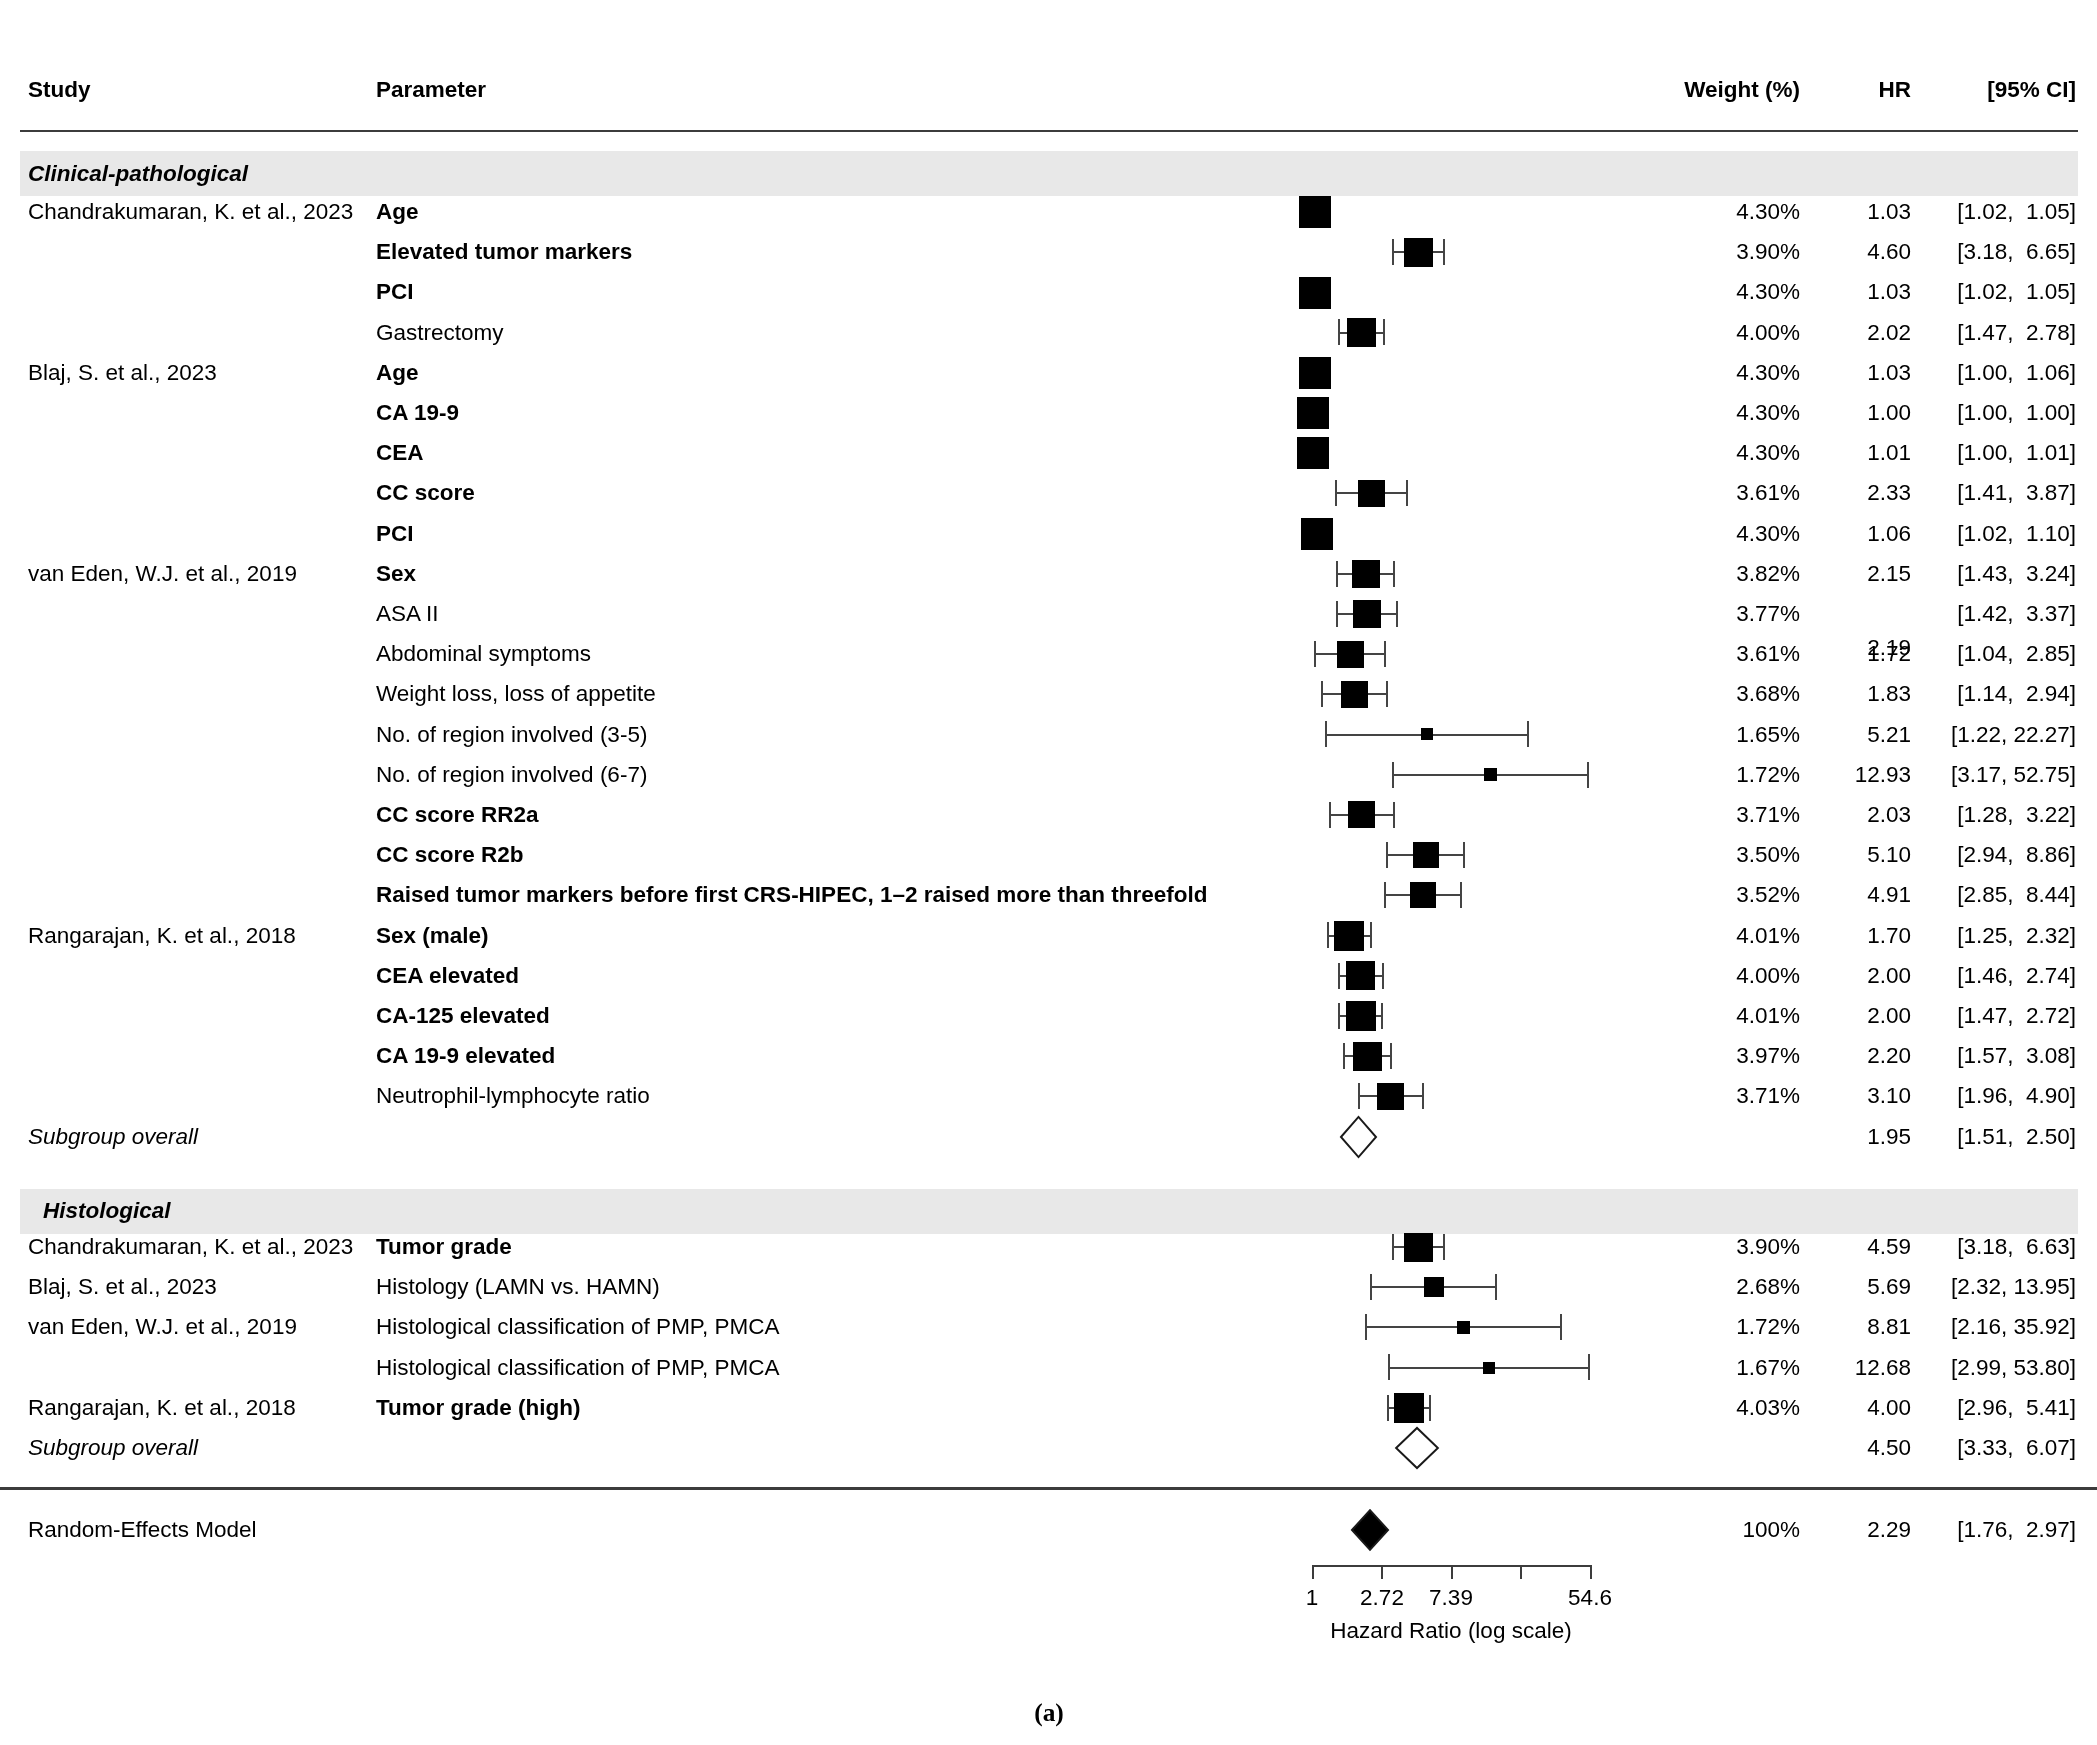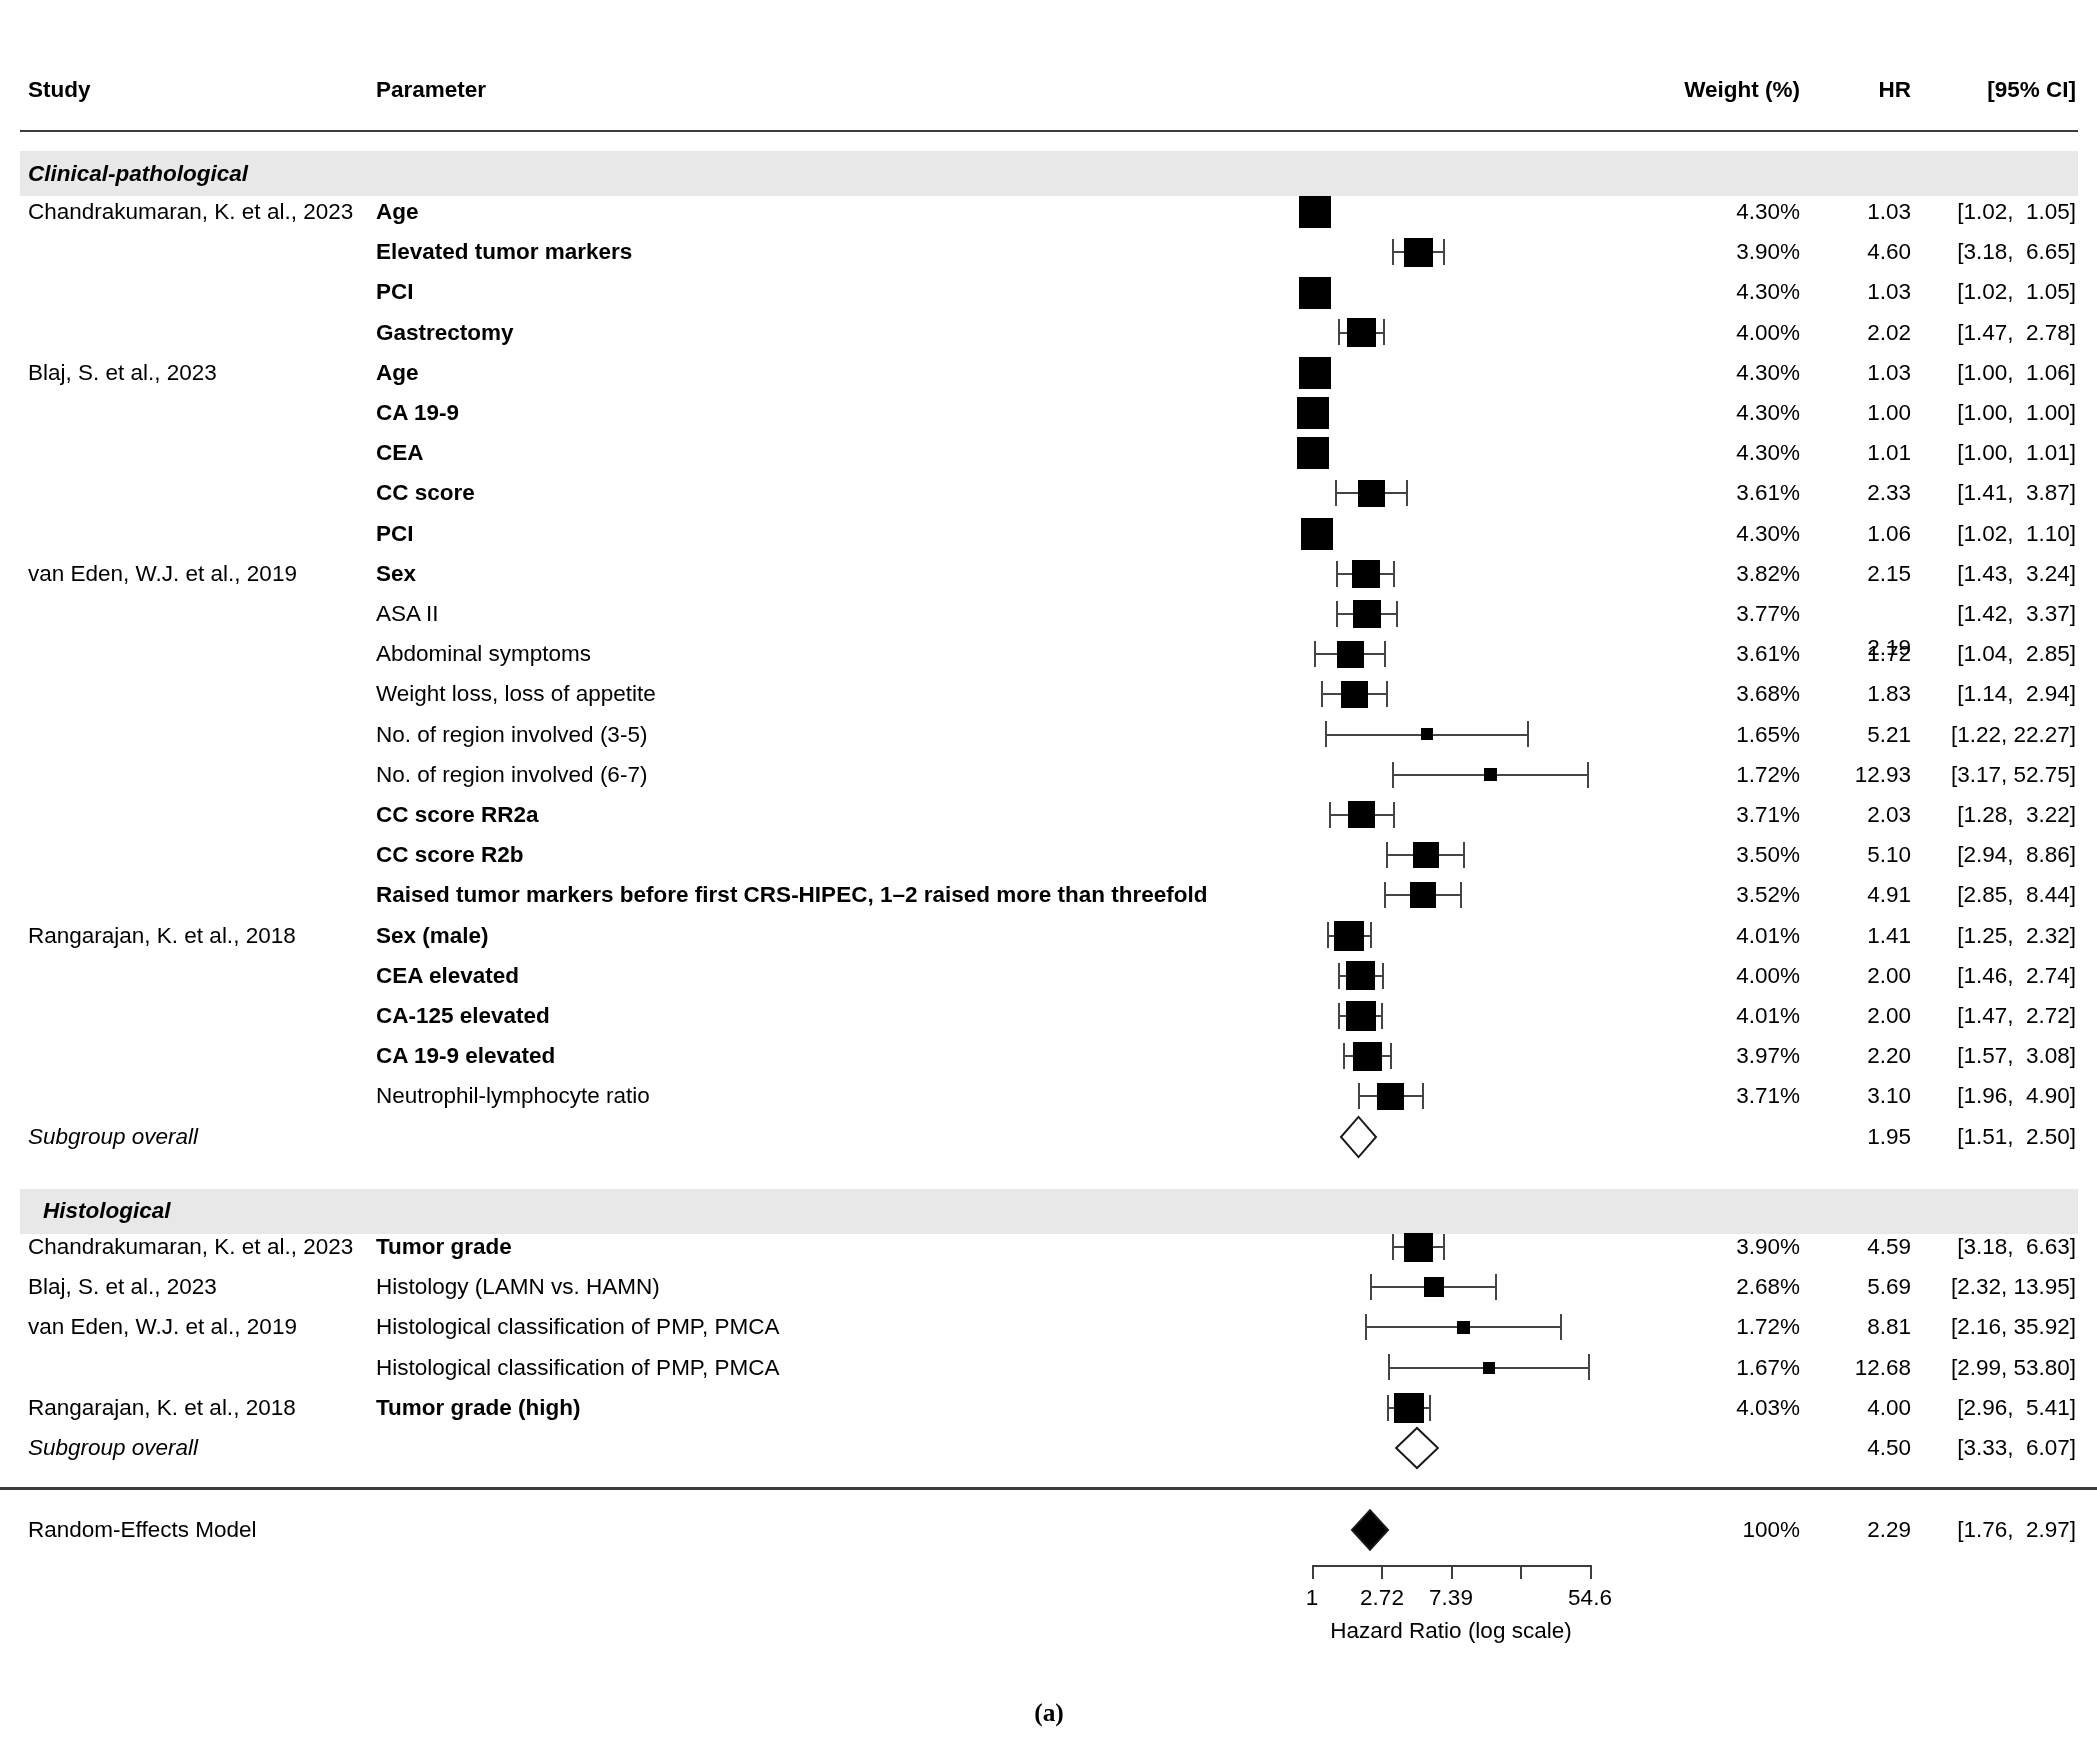--- a/index.html
+++ b/index.html
@@ -58,21 +58,21 @@
     <div class="whisk" style="left: 1443px; top: 239px; width: 2px; height: 26px;"></div>
     <div class="box" style="left: 1404px; top: 238px; width: 29px; height: 29px;"></div>
     <div class="txt bold" style="left: 376px; top: 292px;">PCI</div>
     <div class="txt right" style="left: 1800px; top: 292px;">4.30%</div>
     <div class="txt right" style="left: 1911px; top: 292px;">1.03</div>
     <div class="txt right" style="left: 2076px; top: 292px;">[1.02,&nbsp;&nbsp;1.05]</div>
     <div class="whisk" style="left: 1314px; top: 291px; width: 2px; height: 2px;"></div>
     <div class="whisk" style="left: 1313px; top: 279px; width: 2px; height: 26px;"></div>
     <div class="whisk" style="left: 1315px; top: 279px; width: 2px; height: 26px;"></div>
     <div class="box" style="left: 1299px; top: 277px; width: 32px; height: 32px;"></div>
-    <div class="txt" style="left: 376px; top: 333px; font-weight: bold;">Gastrectomy</div>
+    <div class="txt" style="left: 376px; top: 333px;">Gastrectomy</div>
     <div class="txt right" style="left: 1800px; top: 333px;">4.00%</div>
     <div class="txt right" style="left: 1911px; top: 333px;">2.02</div>
     <div class="txt right" style="left: 2076px; top: 333px;">[1.47,&nbsp;&nbsp;2.78]</div>
     <div class="whisk" style="left: 1339px; top: 332px; width: 44px; height: 2px;"></div>
     <div class="whisk" style="left: 1338px; top: 319px; width: 2px; height: 26px;"></div>
     <div class="whisk" style="left: 1383px; top: 319px; width: 2px; height: 26px;"></div>
     <div class="box" style="left: 1347px; top: 318px; width: 29px; height: 29px;"></div>
     <div class="txt" style="left: 28px; top: 373px;">Blaj, S. et al., 2023</div>
     <div class="txt bold" style="left: 376px; top: 373px;">Age</div>
     <div class="txt right" style="left: 1800px; top: 373px;">4.30%</div>
@@ -183,21 +183,21 @@
     <div class="txt right" style="left: 1800px; top: 895px;">3.52%</div>
     <div class="txt right" style="left: 1911px; top: 895px;">4.91</div>
     <div class="txt right" style="left: 2076px; top: 895px;">[2.85,&nbsp;&nbsp;8.44]</div>
     <div class="whisk" style="left: 1385px; top: 894px; width: 75px; height: 2px;"></div>
     <div class="whisk" style="left: 1384px; top: 882px; width: 2px; height: 26px;"></div>
     <div class="whisk" style="left: 1460px; top: 882px; width: 2px; height: 26px;"></div>
     <div class="box" style="left: 1410px; top: 882px; width: 26px; height: 26px;"></div>
     <div class="txt" style="left: 28px; top: 936px;">Rangarajan, K. et al., 2018</div>
     <div class="txt bold" style="left: 376px; top: 936px;">Sex (male)</div>
     <div class="txt right" style="left: 1800px; top: 936px;">4.01%</div>
-    <div class="txt right" style="left: 1911px; top: 936px;">1.41</div>
+    <div class="txt right" style="left: 1911px; top: 936px;">1.70</div>
     <div class="txt right" style="left: 2076px; top: 936px;">[1.25,&nbsp;&nbsp;2.32]</div>
     <div class="whisk" style="left: 1328px; top: 935px; width: 43px; height: 2px;"></div>
     <div class="whisk" style="left: 1327px; top: 922px; width: 2px; height: 26px;"></div>
     <div class="whisk" style="left: 1370px; top: 922px; width: 2px; height: 26px;"></div>
     <div class="box" style="left: 1334px; top: 921px; width: 30px; height: 30px;"></div>
     <div class="txt bold" style="left: 376px; top: 976px;">CEA elevated</div>
     <div class="txt right" style="left: 1800px; top: 976px;">4.00%</div>
     <div class="txt right" style="left: 1911px; top: 976px;">2.00</div>
     <div class="txt right" style="left: 2076px; top: 976px;">[1.46,&nbsp;&nbsp;2.74]</div>
     <div class="whisk" style="left: 1339px; top: 975px; width: 44px; height: 2px;"></div>

